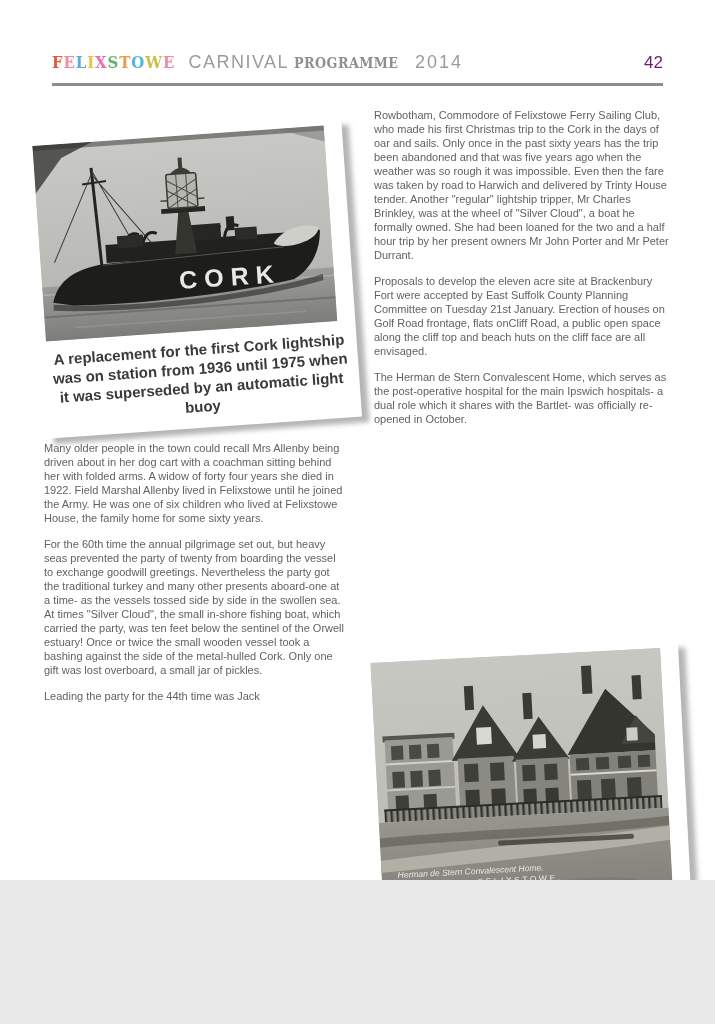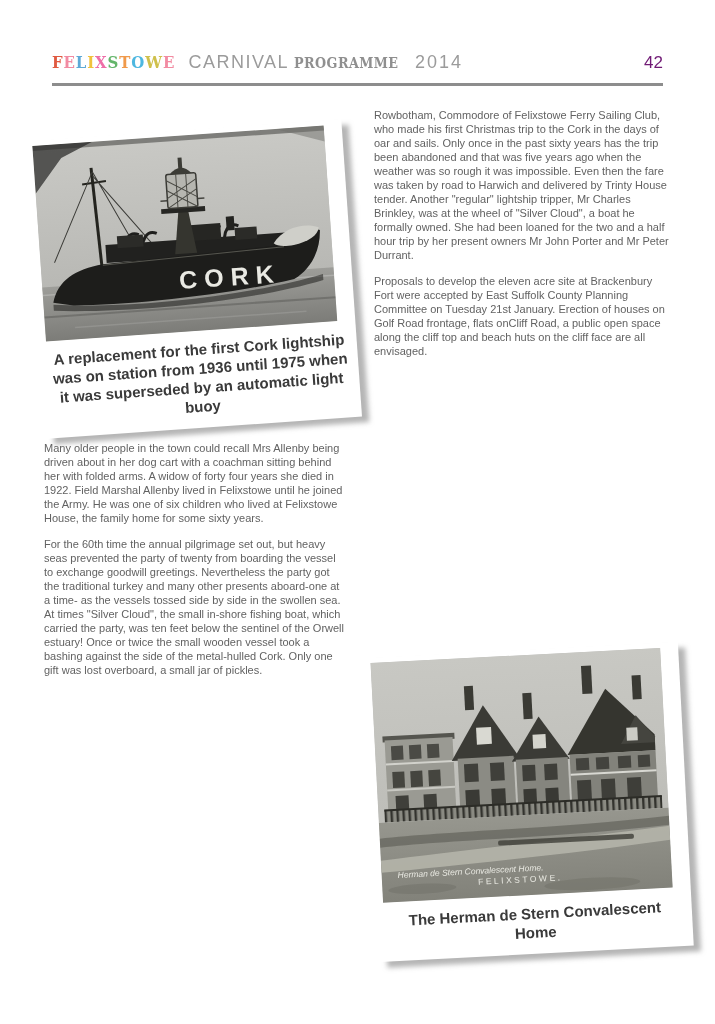--- a/index.html
+++ b/index.html
@@ -1,16 +1,16 @@
 <!DOCTYPE html>
 <html><head>
 <meta charset="utf-8">
 <style>
   html,body{margin:0;padding:0;background:#e8e8e8;}
-  .page{position:relative;width:715px;height:1024px;margin:0 auto;background:#ffffff;
+  .page{position:relative;width:715px;height:880px;margin:0 auto;background:#ffffff;
         font-family:"Liberation Sans",sans-serif;overflow:hidden;}
 
   
   .header{position:absolute;left:52px;top:52px;width:611px;height:26px;}
   .brand{font-family:"DejaVu Serif",serif;font-weight:bold;font-size:17px;
          letter-spacing:1px;display:inline-block;transform:scaleX(.88);transform-origin:left bottom;}
   .brand span{display:inline-block;}
   .carnival{color:#9b9b9b;font-size:18px;letter-spacing:1.5px;font-weight:400;margin-left:-8px;}
   .programme{font-family:"DejaVu Serif",serif;color:#8f8f8f;font-weight:bold;font-size:15px;
              letter-spacing:.5px;display:inline-block;transform:scaleX(.85);transform-origin:left bottom;}
@@ -95,25 +95,27 @@
       <path d="M234,114 C244,100 264,95 280,101 C279,109 268,115 254,117 C244,118 237,117 234,114 Z" fill="#cfcfc9"></path>
       <path d="M10,160 C90,170 210,164 281,148 L281,154 C210,170 90,174 10,166 Z" fill="#121210" opacity=".5"></path>
       <text x="188" y="153" text-anchor="middle" font-family="Liberation Sans, sans-serif" font-size="25" font-weight="bold" letter-spacing="7" fill="#e9e9e3">CORK</text>
     </svg>
     <div class="pol-caption">A replacement for the first Cork lightship was on station from 1936 until 1975 when it was superseded by an automatic light buoy</div>
   </div>
 
   <div class="col" id="col-left">
     <p>Many older people in the town could recall Mrs Allenby being driven about in her dog cart with a coachman sitting behind her with folded arms. A widow of forty four years she died in 1922. Field Marshal Allenby lived in Felixstowe until he joined the Army. He was one of six children who lived at Felixstowe House, the family home for some sixty years.</p>
     <p>For the 60th time the annual pilgrimage set out, but heavy seas prevented the party of twenty from boarding the vessel to exchange goodwill greetings. Nevertheless the party got the traditional turkey and many other presents aboard-one at a time- as the vessels tossed side by side in the swollen sea. At times "Silver Cloud", the small in-shore fishing boat, which carried the party, was ten feet below the sentinel of the Orwell estuary! Once or twice the small wooden vessel took a bashing against the side of the metal-hulled Cork. Only one gift was lost overboard, a small jar of pickles.</p>
+    <p>Leading the party for the 44th time was Jack</p>
   </div>
 
   <div class="col" id="col-right">
     <p>Rowbotham, Commodore of Felixstowe Ferry Sailing Club, who made his first Christmas trip to the Cork in the days of oar and sails. Only once in the past sixty years has the trip been abandoned and that was five years ago when the weather was so rough it was impossible. Even then the fare was taken by road to Harwich and delivered by Trinty House tender. Another "regular" lightship tripper, Mr Charles Brinkley, was at the wheel of "Silver Cloud", a boat he formally owned. She had been loaned for the two and a half hour trip by her present owners Mr John Porter and Mr Peter Durrant.</p>
     <p>Proposals to develop the eleven acre site at Brackenbury Fort were accepted by East Suffolk County Planning Committee on Tuesday 21st January. Erection of houses on Golf Road frontage, flats onCliff Road, a public open space along the cliff top and beach huts on the cliff face are all envisaged.</p>
+    <p>The Herman de Stern Convalescent Home, which serves as the post-operative hospital for the main Ipswich hospitals- a dual role which it shares with the Bartlet- was officially re-opened in October.</p>
   </div>
 
   <div class="polaroid" id="polaroid-herman">
     <svg class="photo" width="290" height="240" viewBox="0 0 290 240" aria-hidden="true">
       <defs>
         <linearGradient id="hsky" x1="0" y1="0" x2="0" y2="1">
           <stop offset="0" stop-color="#c8c8c3"></stop>
             <stop offset="1" stop-color="#b8b8b3"></stop>
         </linearGradient>
         <linearGradient id="hground" x1="0" y1="0" x2="0" y2="1">

